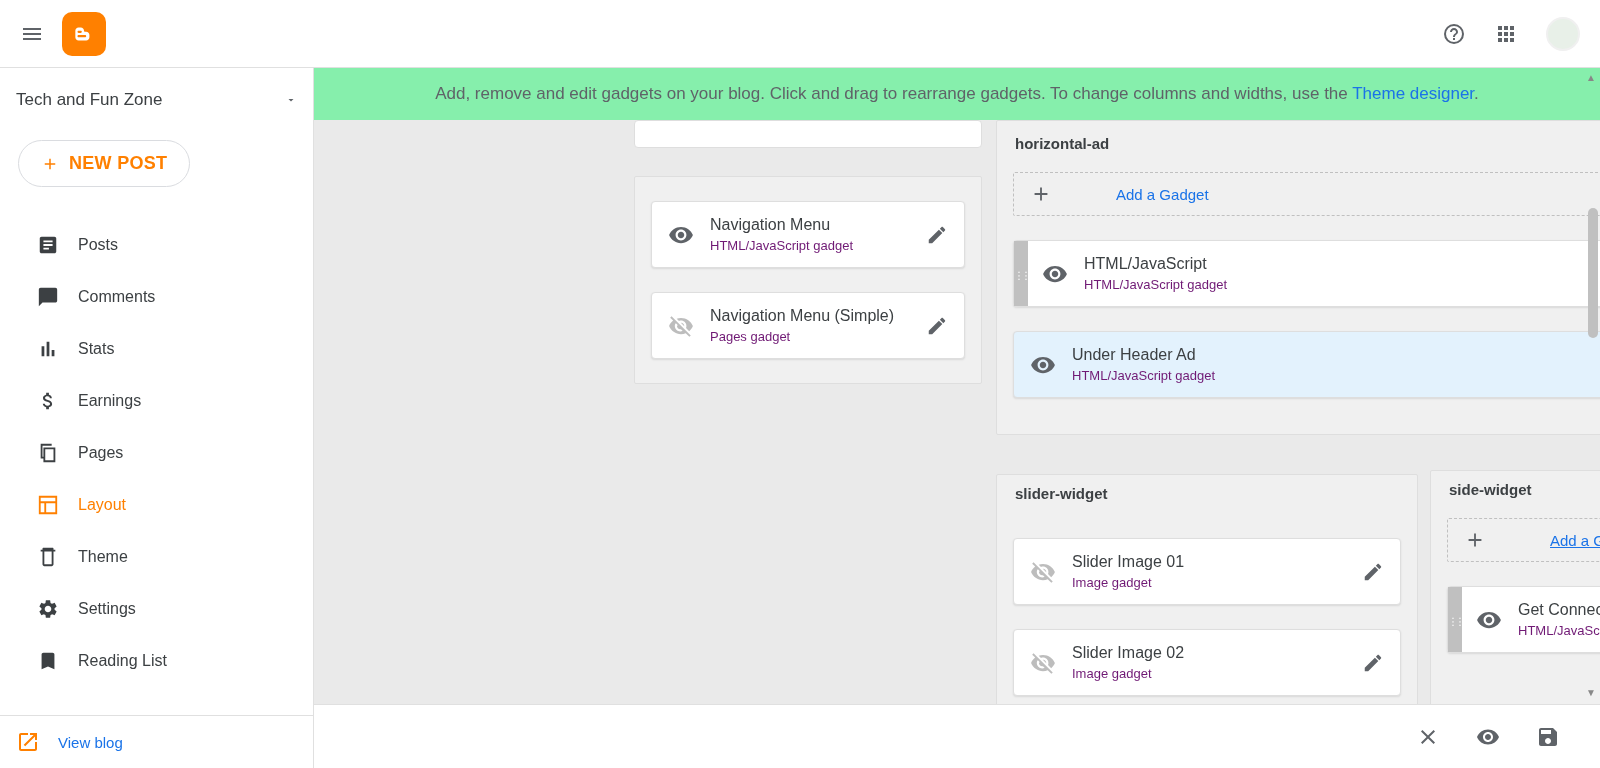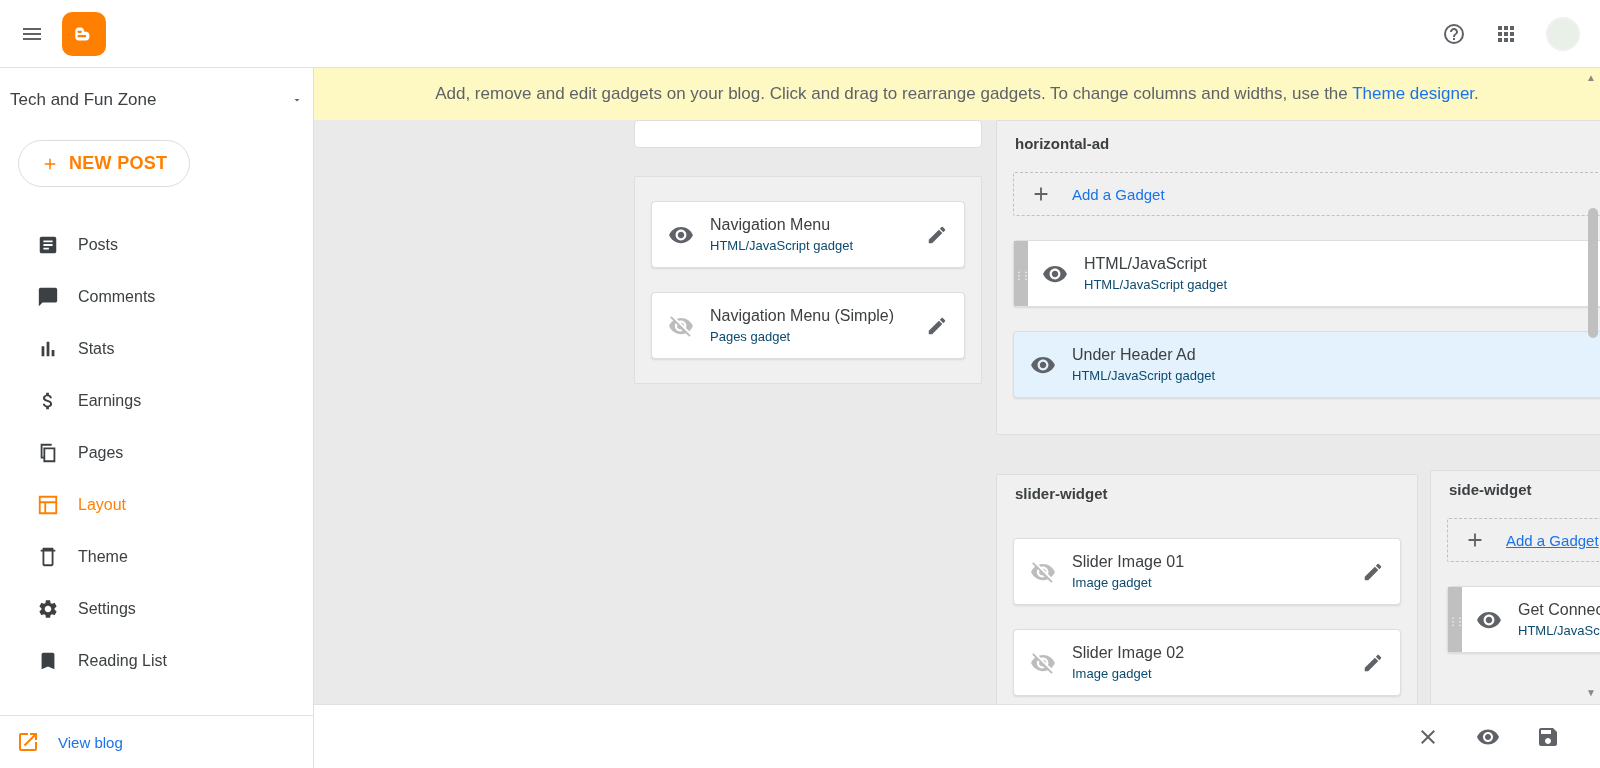--- a/index.html
+++ b/index.html
@@ -7,35 +7,35 @@
     
     .header { height: 68px; display: flex; align-items: center; padding: 0 20px; border-bottom: 1px solid #e0e0e0; }
     .hamburger { width: 24px; height: 24px; margin-right: 18px; cursor: pointer; color: #5f6368; }
     .logo { width: 44px; height: 44px; background: #ff8000; border-radius: 10px; display: flex; align-items: center; justify-content: center; }
     .header-spacer { flex: 1; }
     .header-icon { width: 24px; height: 24px; margin-left: 28px; cursor: pointer; color: #5f6368; }
     .avatar { width: 34px; height: 34px; border-radius: 50%; border: 2px solid #f0f0f0; margin-left: 28px; background: #e8f0e8; }
     
     .body-container { display: flex; height: 700px; }
     .sidebar { width: 314px; border-right: 1px solid #e0e0e0; padding-top: 22px; position: relative; }
-    .blog-selector { display: flex; align-items: center; padding: 0 10px 22px; cursor: pointer; }
+    .blog-selector { display: flex; align-items: center; padding: 0 16px 22px; cursor: pointer; }
     .blog-name { font-size: 17px; color: #3c4043; flex: 1; }
     .dropdown-arrow { color: #5f6368; }
     .new-post-btn { margin: 8px 18px 22px; padding: 12px 22px; border: 1px solid #dadce0; border-radius: 24px; display: inline-flex; align-items: center; cursor: pointer; background: #fff; }
     .new-post-plus { color: #ff8000; margin-right: 10px; }
     .new-post-text { color: #ff8000; font-size: 18px; font-weight: 600; letter-spacing: 0.3px; }
     .nav-items { margin-top: 10px; text-align: center; }
     .nav-item { display: flex; align-items: center; padding: 14px 18px 14px 36px; cursor: pointer; font-size: 16px; color: #3c4043; }
     .nav-item.active { color: #ff8000; }
     .nav-icon { width: 24px; height: 24px; margin-right: 18px; display: flex; align-items: center; justify-content: center; }
     .view-blog { position: absolute; bottom: 0; left: 0; right: 0; padding: 14px 16px; display: flex; align-items: center; border-top: 1px solid #e0e0e0; color: #1a73e8; font-size: 15px; cursor: pointer; }
     .view-blog-icon { width: 24px; height: 24px; margin-right: 18px; color: #ff8000; }
     
     .main { flex: 1; background: #eaeaea; position: relative; overflow: hidden; }
-    .helper-bar { background: #fef9c3; padding: 16px 30px; font-size: 17px; color: #5f6368; text-align: center; }
+    .helper-bar { background: #86efac; padding: 16px 30px; font-size: 17px; color: #5f6368; text-align: center; }
     .helper-link { color: #1a73e8; cursor: pointer; }
     
     .layout-area { padding: 8px 0; height: 560px; position: relative; }
     
     .section-box { background: #f0f0f0; border: 1px solid #dedede; border-radius: 2px; position: absolute; }
     .section-title { font-size: 15px; font-weight: bold; color: #3c4043; padding: 10px 18px 12px; }
     
     .small-placeholder { position: absolute; left: 320px; top: 0px; width: 348px; height: 28px; background: #fff; border: 1px solid #dedede; border-radius: 4px; }
     
     .nav-widget-2 { left: 320px; top: 56px; width: 348px; }
@@ -44,26 +44,26 @@
     .side-widget { left: 1116px; top: 350px; width: 341px; height: 260px; }
     
     .gadget-card { background: #fff; border: 1px solid #dedede; border-radius: 4px; margin: 24px 16px; padding: 14px 16px; display: flex; align-items: center; box-shadow: 0 1px 2px rgba(0,0,0,0.1); position: relative; }
     .gadget-card.selected { background: #e3f2fd; }
     .drag-handle { position: absolute; left: 0; top: 0; bottom: 0; width: 14px; background: #c0c0c0; display: flex; align-items: center; justify-content: center; }
     .drag-dots::before { content: "⋮⋮"; color: #fff; font-size: 10px; letter-spacing: -3px; }
     .gadget-card.with-handle { padding-left: 28px; }
     .visibility-icon { width: 26px; height: 26px; margin-right: 16px; color: #5f6368; }
     .gadget-info { flex: 1; }
     .gadget-title { font-size: 16px; color: #3c4043; margin-bottom: 4px; }
-    .gadget-subtitle { font-size: 13px; color: #0c4a6e; }
+    .gadget-subtitle { font-size: 13px; color: #701a75; }
     .edit-icon { width: 22px; height: 22px; color: #5f6368; cursor: pointer; }
     
     .add-gadget-row { border: 1px dashed #c0c0c0; margin: 8px 16px; padding: 10px 16px; display: flex; align-items: center; cursor: pointer; border-radius: 2px; }
     .add-gadget-plus { width: 22px; height: 22px; margin-right: 20px; color: #5f6368; }
-    .add-gadget-text { color: #1a73e8; font-size: 15px; }
+    .add-gadget-text { color: #1a73e8; font-size: 15px; margin-left: 44px; }
     .add-gadget-text.underlined { text-decoration: underline; }
     
     .bottom-bar { position: absolute; bottom: 0; left: 314px; right: 0; height: 64px; background: #fff; border-top: 1px solid #e0e0e0; display: flex; align-items: center; justify-content: flex-end; padding: 0 40px; }
     .bottom-icon { width: 24px; height: 24px; margin-left: 36px; color: #5f6368; cursor: pointer; }
     
     .scrollbar-stub { position: absolute; right: 2px; top: 140px; width: 10px; height: 130px; background: #c0c0c0; border-radius: 5px; }
     .scroll-arrow { position: absolute; right: 4px; color: #888; font-size: 10px; }
   </style>
 </head>
 <body>

